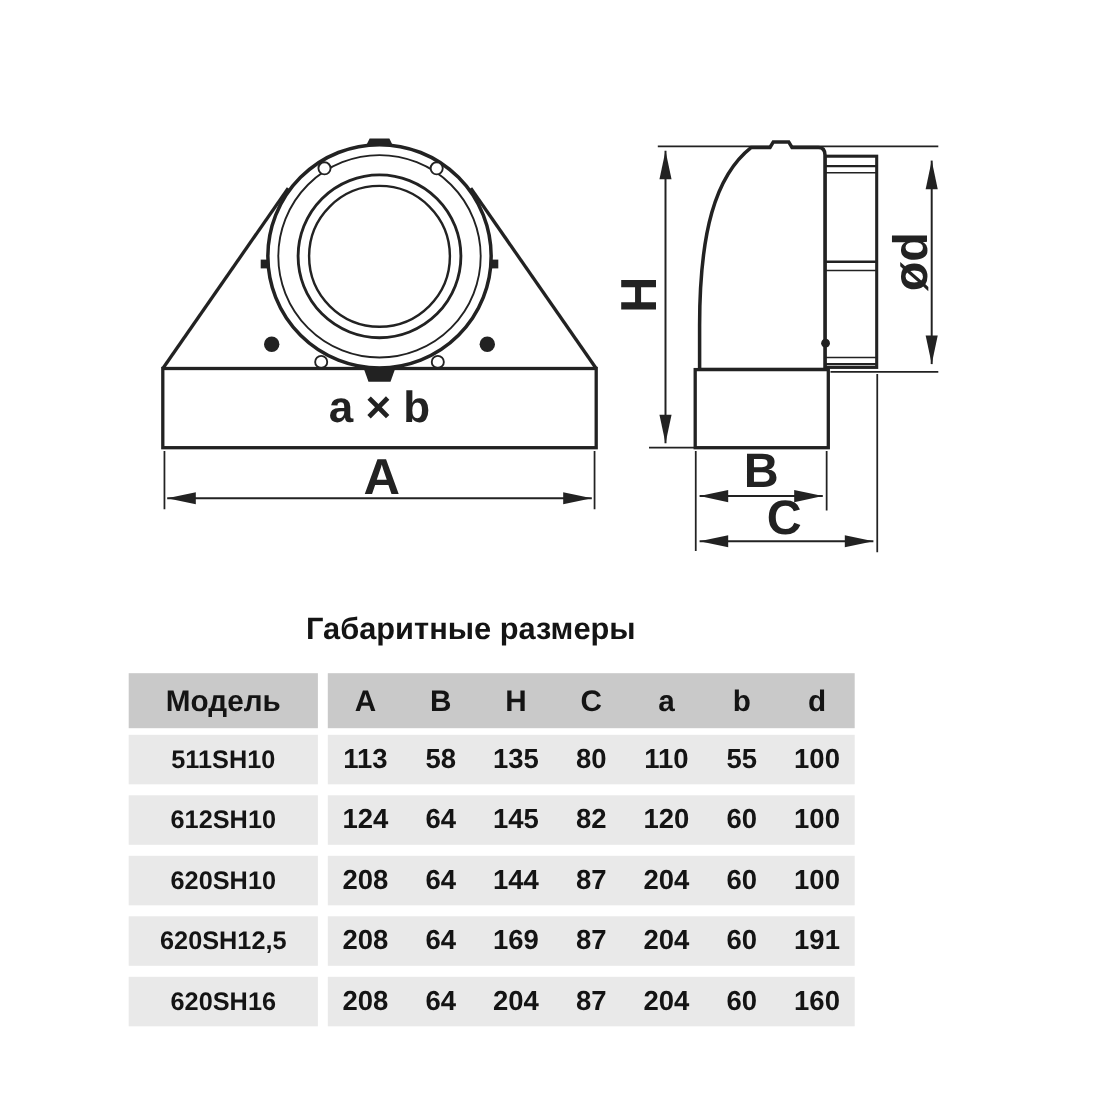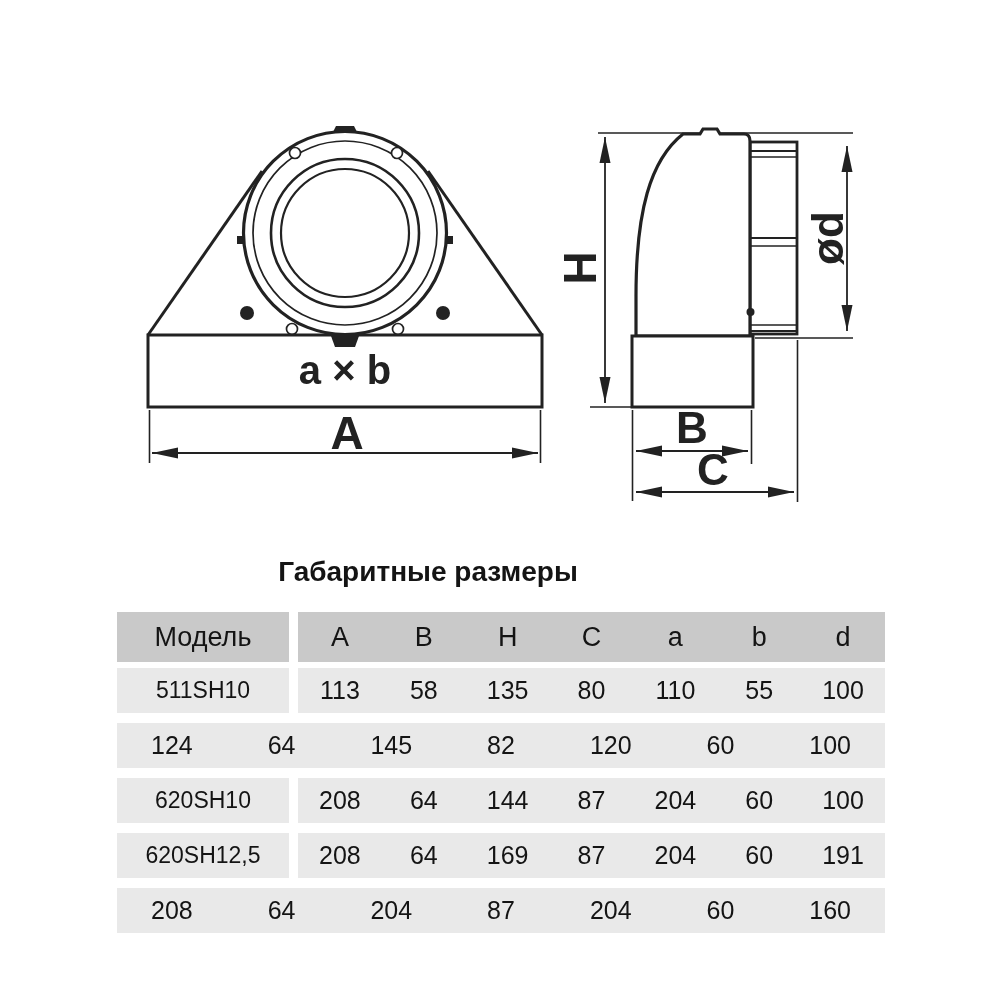--- a/index.html
+++ b/index.html
@@ -8,21 +8,21 @@
     --header-bg:#c9c9c9;
     --row-bg:#e9e9e9;
   }
   html,body{margin:0;padding:0;}
   body{width:1000px;height:1000px;background:#ffffff;position:relative;overflow:hidden;
        font-family:"Liberation Sans", sans-serif;color:var(--text);}
   .stage{position:absolute;inset:0;}
   svg text{font-family:"Liberation Sans", sans-serif;font-weight:bold;fill:var(--line);}
   .title{position:absolute;top:556px;left:0;width:856px;text-align:center;
          font-size:28px;font-weight:bold;color:var(--text);}
-  .table-wrap{position:absolute;left:117px;top:612px;width:768px;font-weight:normal;}
+  .table-wrap{position:absolute;left:117px;top:612px;width:660px;font-weight:bold;}
   .trow{display:flex;gap:9px;height:45px;margin-bottom:10px;}
   .trow.header{height:50px;margin-bottom:6px;}
   .cell{display:flex;align-items:center;justify-content:center;font-size:25px;color:var(--text);}
   .cell.model{width:172px;flex:none;background:var(--row-bg);font-size:23px;}
   .vals{flex:1;display:flex;background:var(--row-bg);}
   .vals .cell{flex:1;}
   .trow.header .cell.model,.trow.header .vals{background:var(--header-bg);}
   .trow.header .cell{font-size:27px;}
 </style>
 </head>
@@ -126,20 +126,21 @@
             <div class="cell">113</div>
             <div class="cell">58</div>
             <div class="cell">135</div>
             <div class="cell">80</div>
             <div class="cell">110</div>
             <div class="cell">55</div>
             <div class="cell">100</div>
           </div>
         </div>
         <div class="trow">
+          <div class="cell model">612SH10</div>
           <div class="vals">
             <div class="cell">124</div>
             <div class="cell">64</div>
             <div class="cell">145</div>
             <div class="cell">82</div>
             <div class="cell">120</div>
             <div class="cell">60</div>
             <div class="cell">100</div>
           </div>
         </div>
@@ -161,20 +162,21 @@
             <div class="cell">208</div>
             <div class="cell">64</div>
             <div class="cell">169</div>
             <div class="cell">87</div>
             <div class="cell">204</div>
             <div class="cell">60</div>
             <div class="cell">191</div>
           </div>
         </div>
         <div class="trow">
+          <div class="cell model">620SH16</div>
           <div class="vals">
             <div class="cell">208</div>
             <div class="cell">64</div>
             <div class="cell">204</div>
             <div class="cell">87</div>
             <div class="cell">204</div>
             <div class="cell">60</div>
             <div class="cell">160</div>
           </div>
         </div>

